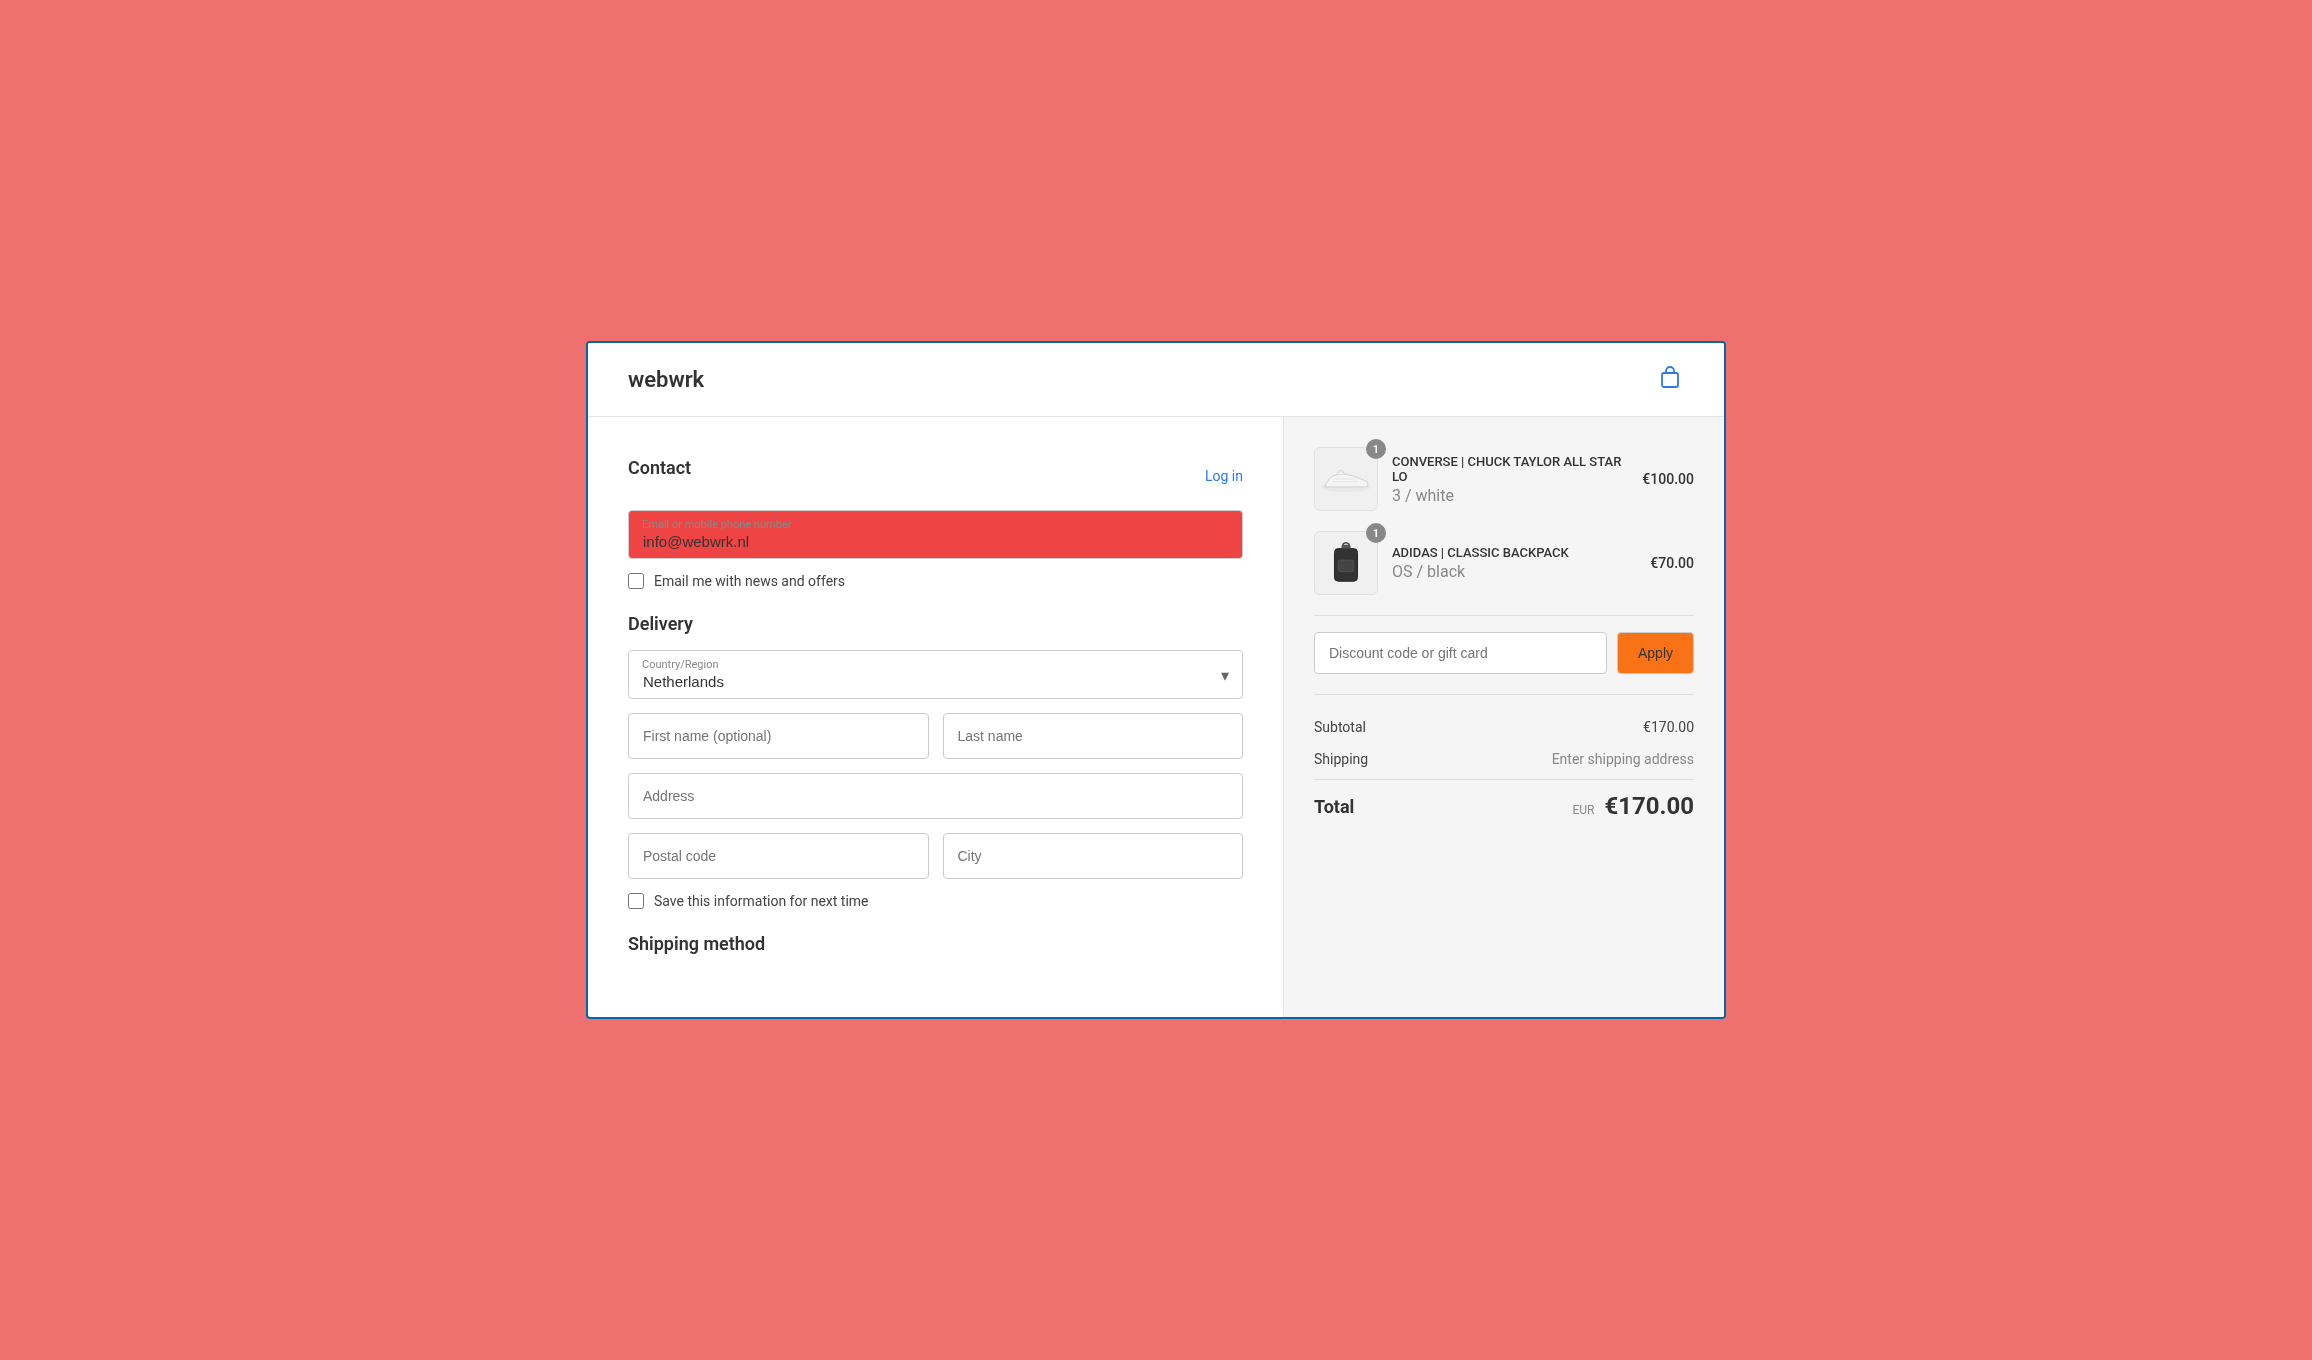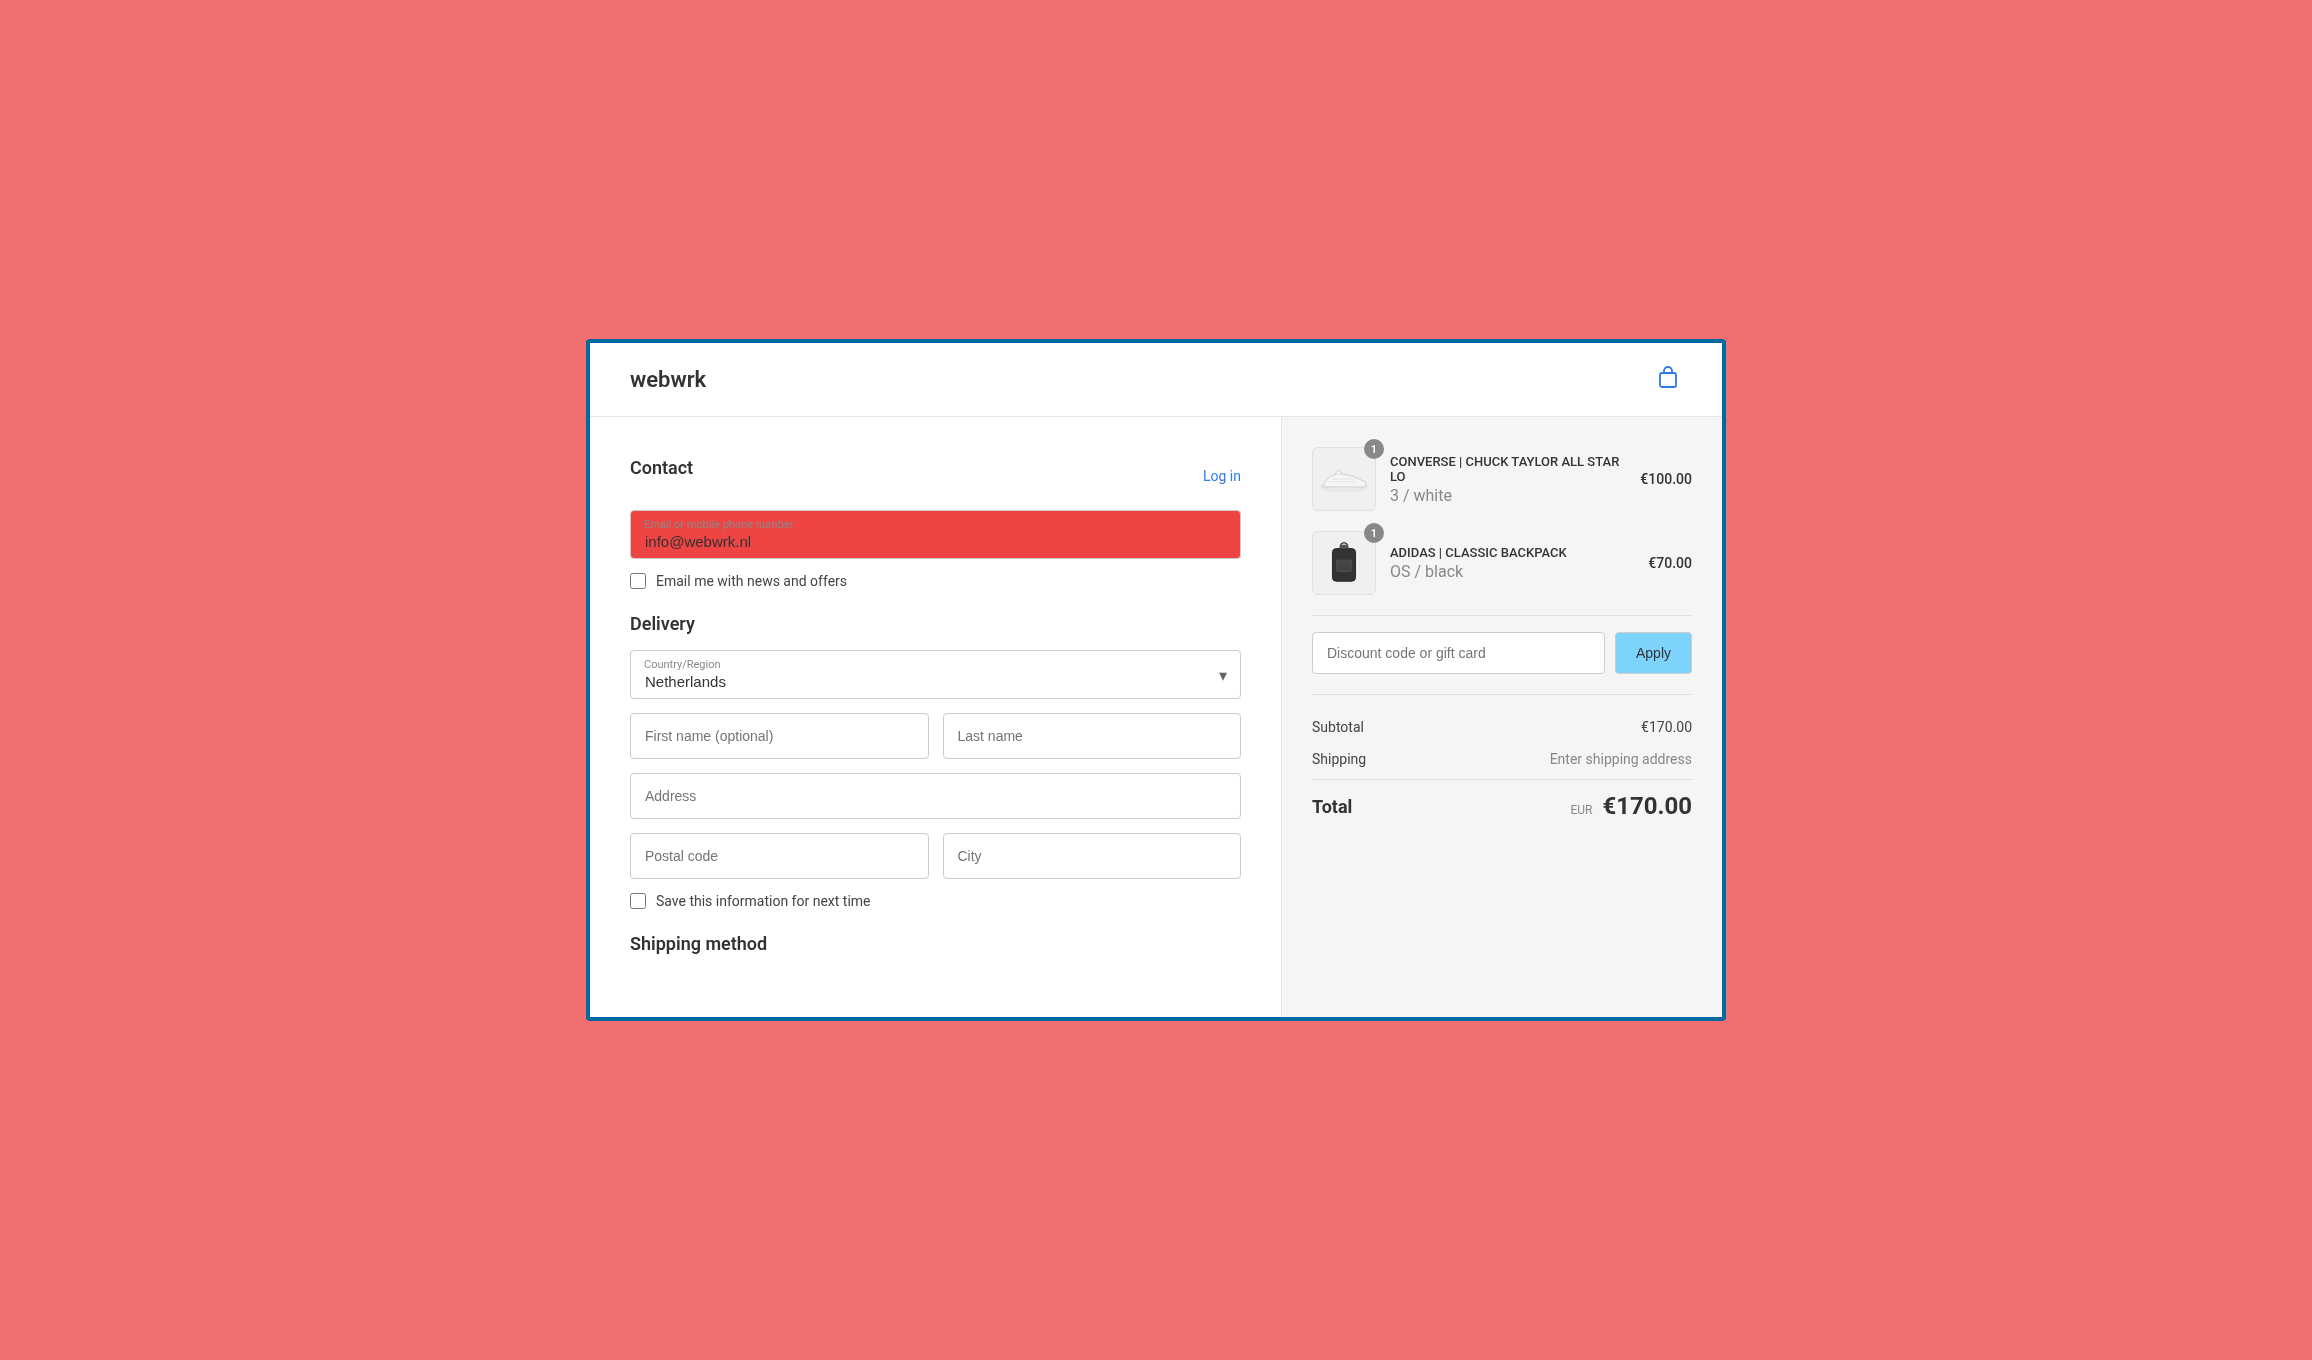--- a/index.html
+++ b/index.html
@@ -9,21 +9,21 @@
       min-height: 100vh;
       display: flex;
       align-items: center;
       justify-content: center;
       padding: 40px;
     }
     .main-container {
       background: white;
       width: 1140px;
       max-width: 100%;
-      border: 4px solid #0369a1;
+      border: 2px solid #0369a1;
       border-radius: 4px;
       overflow: hidden;
     }
     .header {
       display: flex;
       align-items: center;
       justify-content: space-between;
       padding: 20px 40px;
       border-bottom: 1px solid #e5e5e5;
       background: white;
@@ -229,21 +229,21 @@
       flex: 1;
       border: 1px solid #ccc;
       border-radius: 4px;
       padding: 12px 14px;
       font-size: 14px;
       color: #aaa;
       background: white;
       outline: none;
     }
     .apply-button {
-      background: #7dd3fc;
+      background: #f97316;
       border: 1px solid #ccc;
       border-radius: 4px;
       padding: 12px 20px;
       font-size: 14px;
       color: #333;
       cursor: pointer;
       font-weight: 500;
     }
     .order-summary-row {
       display: flex;

